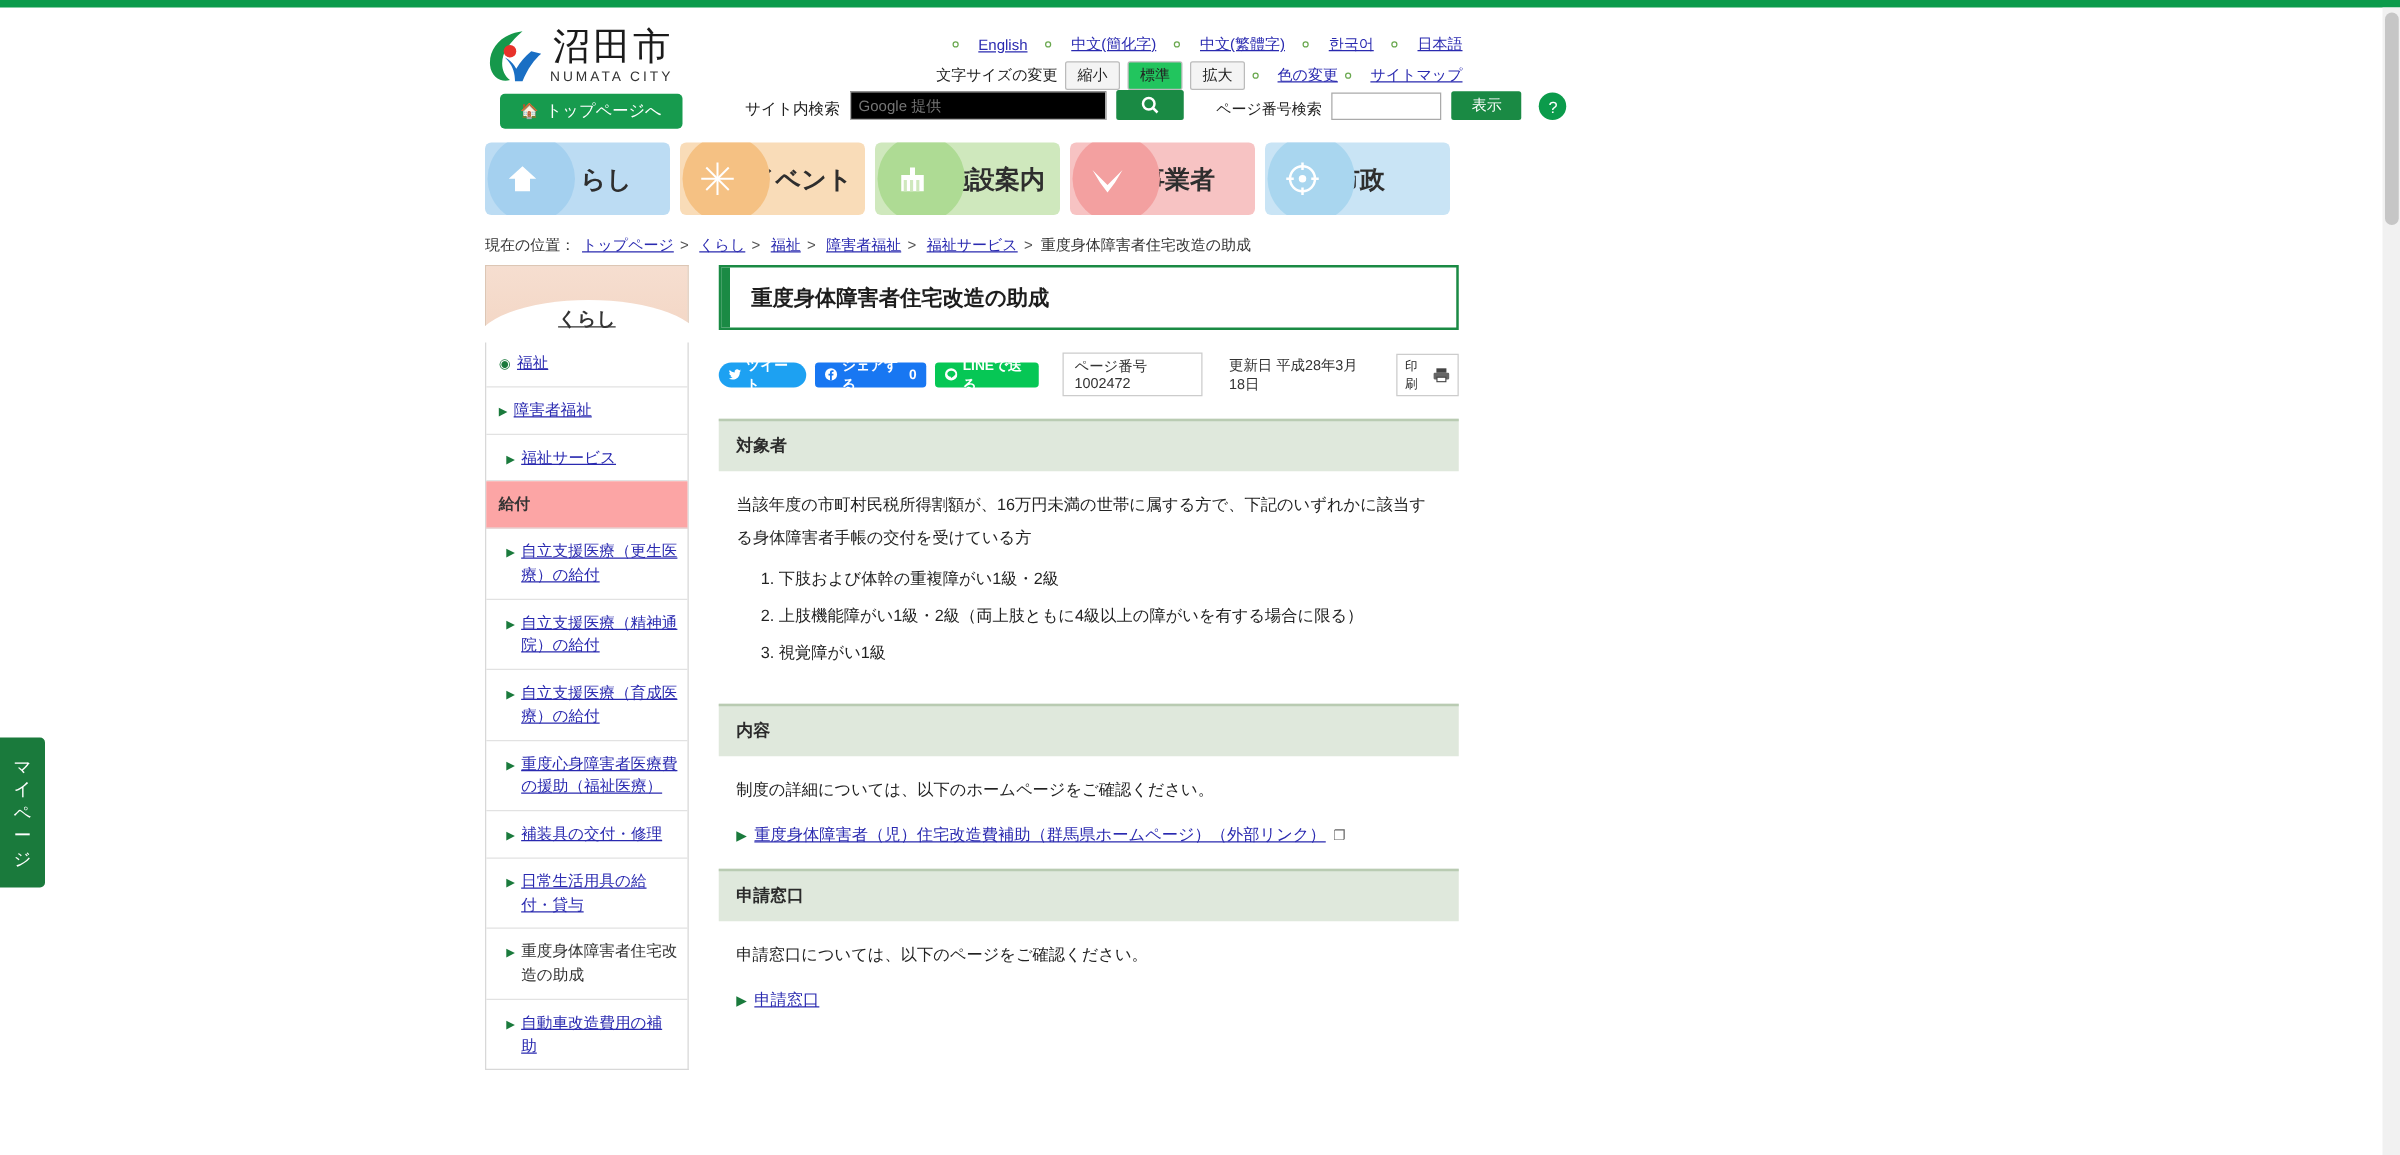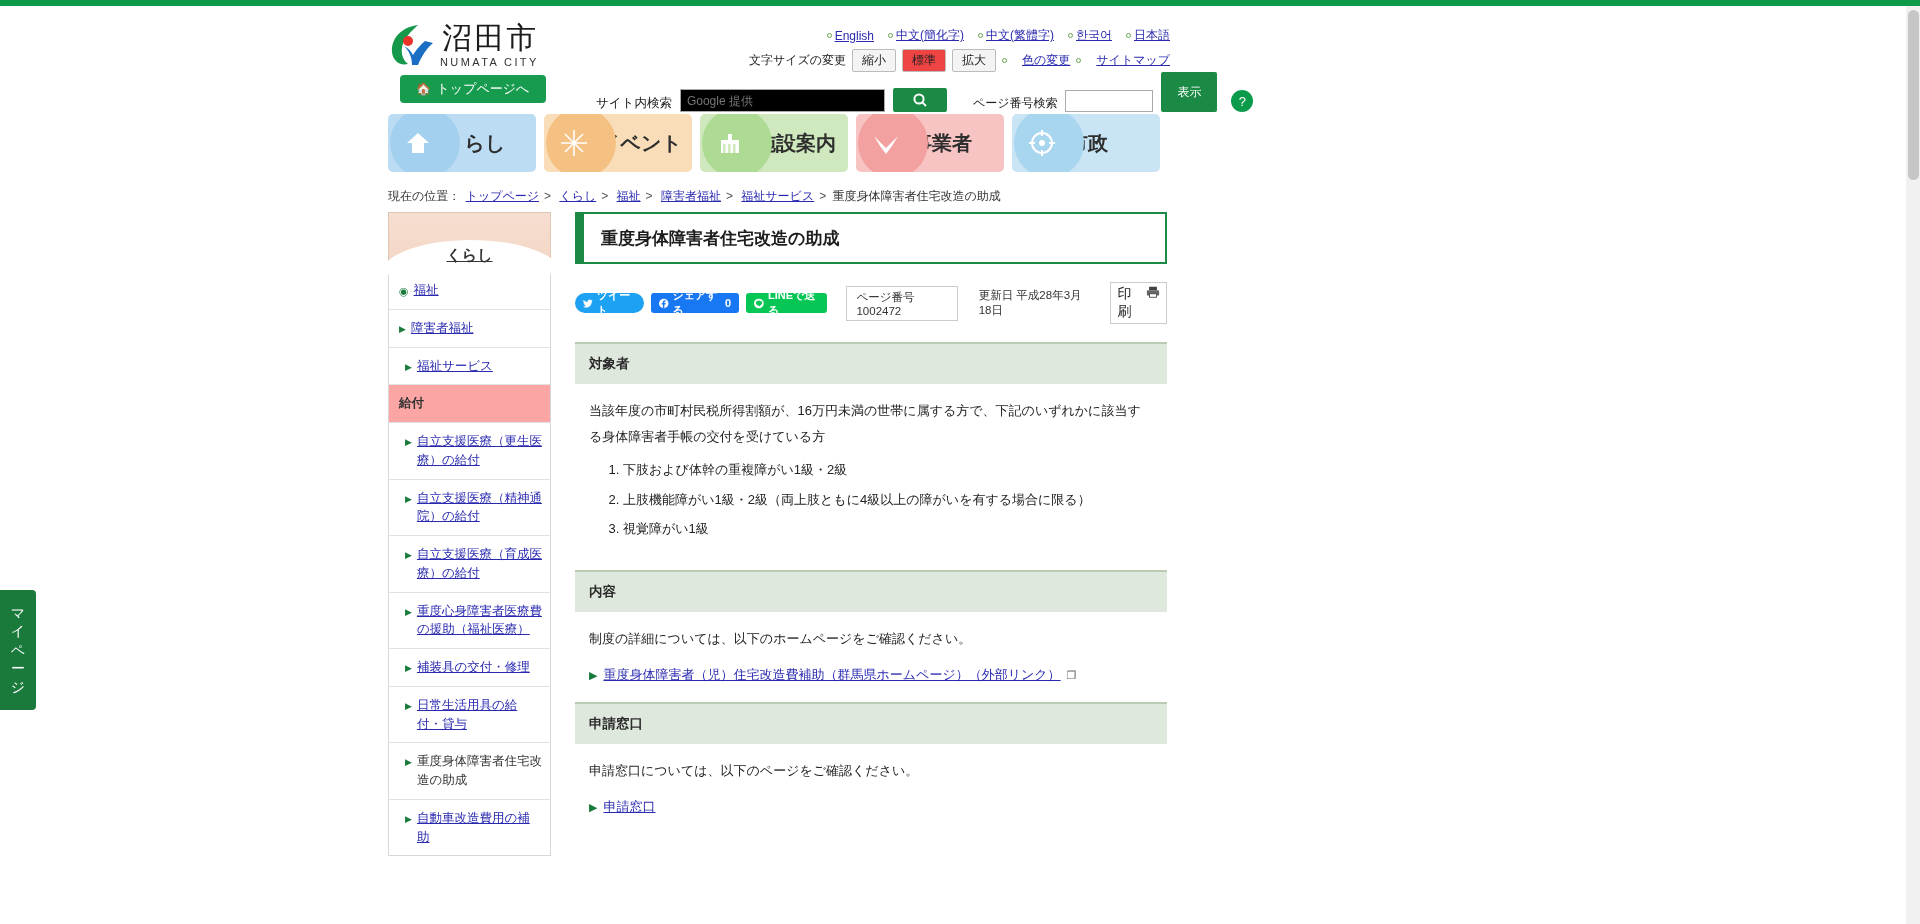--- a/index.html
+++ b/index.html
@@ -28,41 +28,41 @@
   .logo-en { font-size:11px; letter-spacing:2.4px; color:#333; margin-top:3px; text-align:right; padding-right:2px;}
   .top-btn {
     margin-top:7px; background:#179b4e; color:#fff; border-radius:4px;
     font-size:13px; padding:5px 0; text-align:center; width:146px;
     display:flex; align-items:center; justify-content:center; gap:5px;
     margin-left:12px;
   }
   .top-btn .home { font-size:12px; }
 
   .lang-row { position:absolute; right:398px; top:21px; display:flex; gap:14px; font-size:12px; }
-  .lang-row .lk { display:flex; align-items:center; gap:3px; }
+  .lang-row .lk { display:flex; align-items:center; gap:16px; }
   .dot { width:5px; height:5px; border:1px solid #6aa84f; border-radius:50%; display:inline-block; }
 
   .size-row { position:absolute; right:398px; top:43px; display:flex; align-items:center; gap:6px; font-size:12px; }
   .size-btn { border:1px solid #bbb; background:#f4f4f4; padding:2px 9px; font-size:12px; border-radius:2px; }
-  .size-btn.active { background:#ef4444;font-family:Liberation Serif, serif; }
+  .size-btn.active { background:#22c55e;font-family:Liberation Serif, serif; }
   .size-link { display:flex; align-items:center; gap:15px; }
 
   .search-row { position:absolute; left:596px; top:66px; display:flex; align-items:flex-end; gap:8px; }
   .search-label { font-size:12.5px; }
   .search-input {
     width:205px; height:23px; border:1px solid #aaa; background:#000000;
     font-size:12px; padding:2px 6px; color:#777;
   }
   .search-go {
     width:54px; height:24px; background:#1a8a44; border:none; border-radius:2px;
     display:flex; align-items:center; justify-content:center;
   }
   .pno-label { font-size:12px; margin-left:18px; }
   .pno-input { width:88px; height:22px; border:1px solid #aaa; }
-  .show-btn { width:56px; height:40px; background:#1a8a44; color:#fff; border:none; border-radius:2px; font-size:12px; }
+  .show-btn { width:56px; height:23px; background:#1a8a44; color:#fff; border:none; border-radius:2px; font-size:12px; }
   .help-circle {
     width:22px; height:22px; border-radius:50%; background:#0b9b4b; color:#fff;
     font-size:13px; display:flex; align-items:center; justify-content:center; margin-left:6px;
   }
 
   
   .gnav { position:absolute; left:388px; top:108px; display:flex; gap:8px; }
   .gnav-item {
     width:148px; height:58px; border-radius:5px; position:relative; overflow:hidden;
     display:flex; align-items:center; padding-left:56px; font-size:20px; font-weight:bold; color:#2e2e2e;
@@ -111,21 +111,21 @@
   .title-box:before { content:""; position:absolute; left:0; top:0; bottom:0; width:7px; background:#1a8a44; }
   .title-box h1 { margin:0 0 0 24px; font-size:17px; font-weight:bold; color:#1d1d1d; }
 
   .tools { display:flex; align-items:center; gap:7px; margin-top:18px; }
   .sbtn { height:20px; border-radius:3px; color:#fff; font-size:11px; display:flex; align-items:center; gap:4px; padding:0 8px; font-weight:bold;}
   .sbtn.tw { background:#1da1f2; border-radius:10px; }
   .sbtn.fb { background:#1877f2; }
   .sbtn.line { background:#06c755; }
   .pageno { border:1px solid #ccc; font-size:11.5px; padding:3px 9px; margin-left:12px; color:#333;}
   .upd { font-size:11.5px; margin-left:14px; color:#333; }
-  .print { display:flex; align-items:flex-start; gap:4px; border:1px solid #ccc; padding:2px 6px; margin-left:12px; font-size:14px;}
+  .print { display:flex; align-items:center; gap:4px; border:1px solid #ccc; padding:2px 6px; margin-left:12px; font-size:10px;}
 
   .sec-head {
     background:#dfe8dc; border-top:2px solid #b9cbb2;
     padding:11px 14px; font-size:13.5px; font-weight:bold; color:#2b2b2b; margin-top:18px;
   }
   .sec-body { padding:14px 14px 4px 14px; font-size:13px; line-height:2; color:#222; }
   .sec-body ol { margin:8px 0 6px 0; padding-left:34px; }
   .sec-body ol li { margin-bottom:5px; line-height:1.9; }
   .lnk-row { display:flex; align-items:center; gap:6px; margin-top:10px; padding-left:14px;}
   .lnk-tri { color:#1a7a3c; font-size:11px; }

